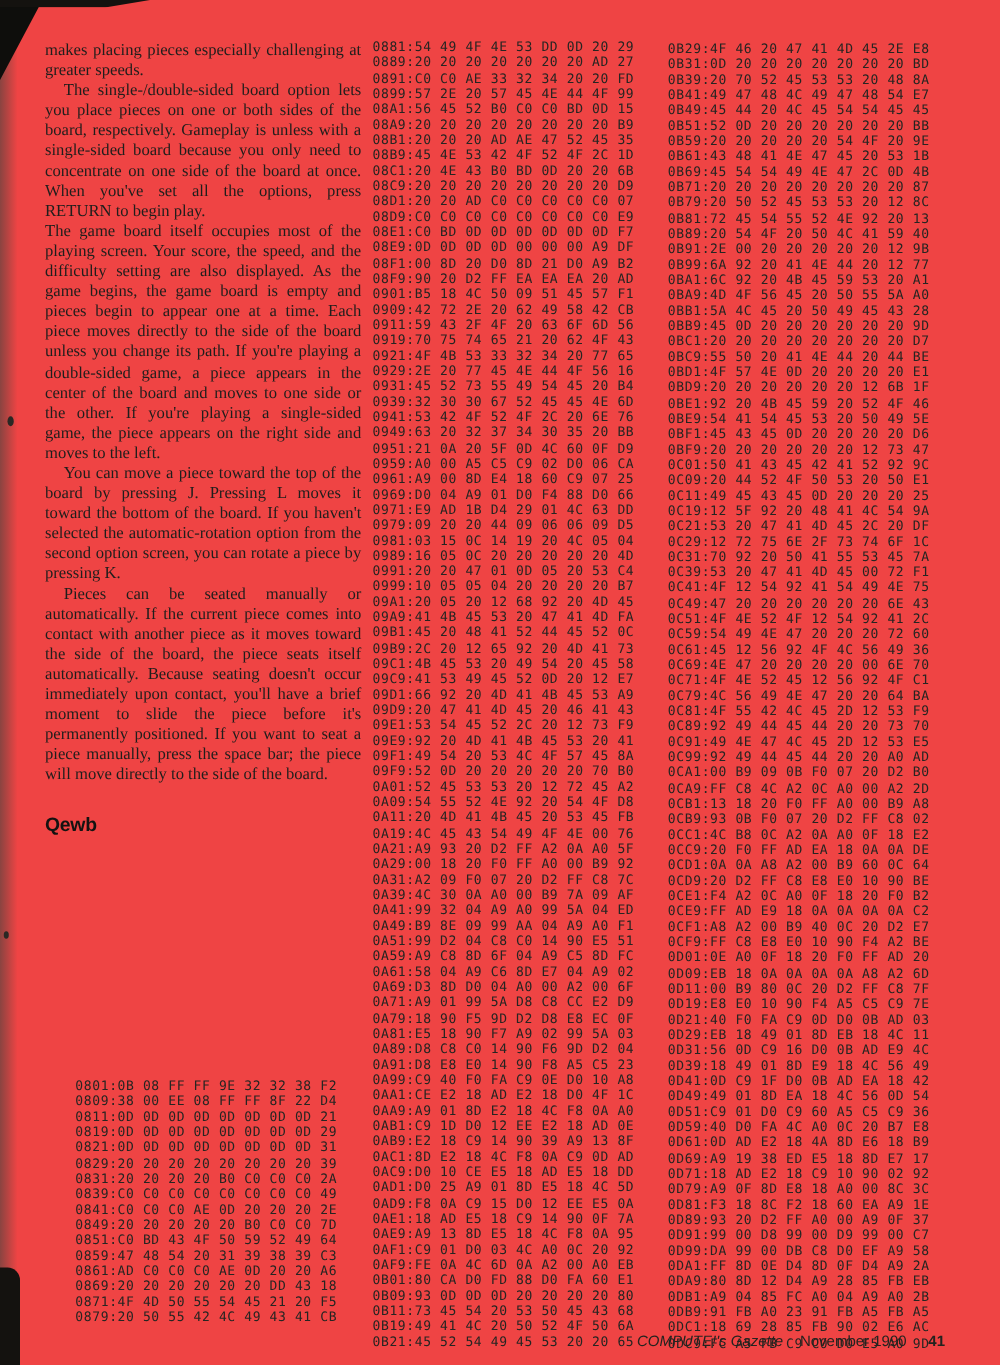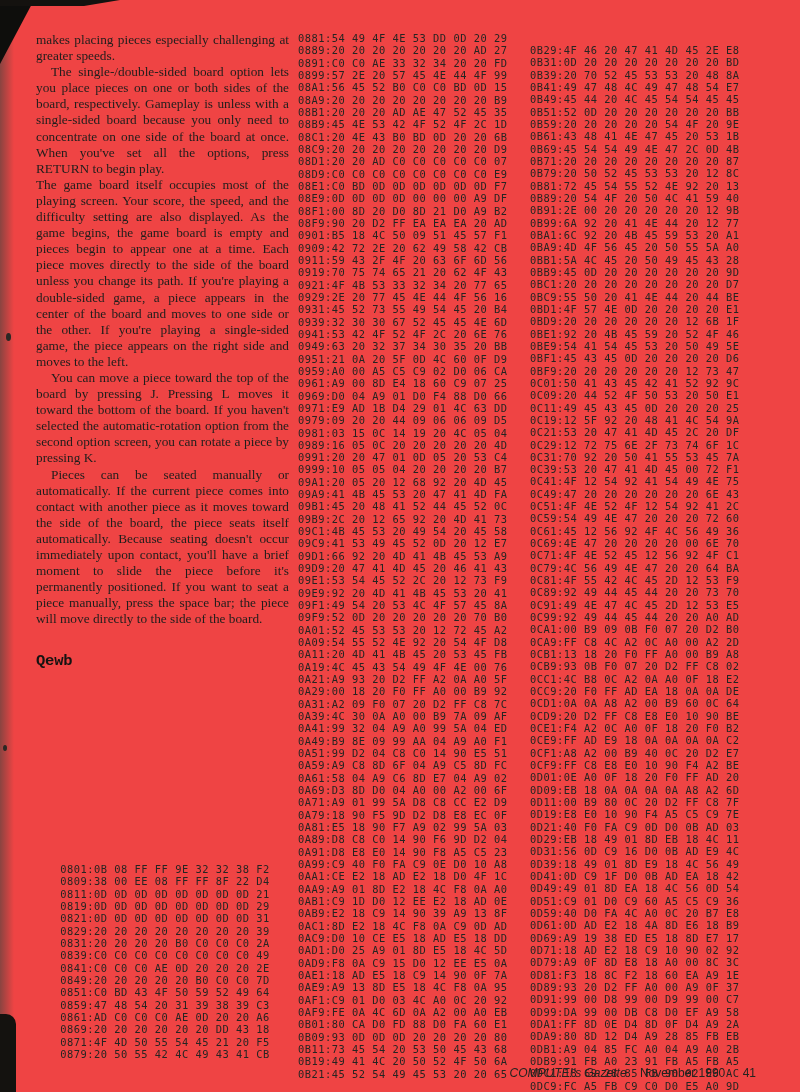--- a/index.html
+++ b/index.html
@@ -27,43 +27,43 @@
     font-size:13.3px;line-height:16.1px;color:#1f1e1c;
     text-align:justify;
   }
   .text-col p{margin:0;text-indent:15px;}
   .text-col p.noindent{text-indent:0;}
   .section-heading{
     font-family:"Liberation Sans", sans-serif;
     font-weight:bold;font-size:15.5px;letter-spacing:-.2px;
     color:#141311;margin:9px 0 3px 0;text-align:left;text-indent:0;
   }
-  .qewb-heading{margin-top:26px;font-family:Liberation Mono, monospace;}
+  .qewb-heading{margin-top:26px;}
 
   
   .hexcol{
     position:absolute;
     font-family:"DejaVu Sans Mono", monospace;
     font-size:10.4px;letter-spacing:.5px;
     color:#262522;white-space:pre;
   }
   .hexline{height:12.33px;line-height:12.33px;}
   .hexcol-left{left:55px;top:863px;width:220px;text-align:center;}
   .hexcol-mid{left:298px;top:32px;width:218px;}
-  .hexcol-right{left:530px;top:44px;width:218px;}
+  .hexcol-right{left:530px;top:33px;width:218px;text-align:center;}
 
   
   .footer{
     position:absolute;top:1066px;right:44px;
     font-family:"Liberation Sans", sans-serif;
     font-size:12px;color:#24231f;white-space:nowrap;
   }
   .footer .mag{font-style:italic;}
   .footer .issue{margin-left:10px;}
-  .footer .pagenum{margin-left:14px;font-weight:normal;}
+  .footer .pagenum{margin-left:14px;font-weight:bold;}
 </style>
 </head>
 <body>
 
 <div class="page">
 
   <div class="left-edge-shade"></div>
   <div class="corner-black-tl"></div>
   <div class="top-edge-black"></div>
   <div class="corner-black-bl"></div>

